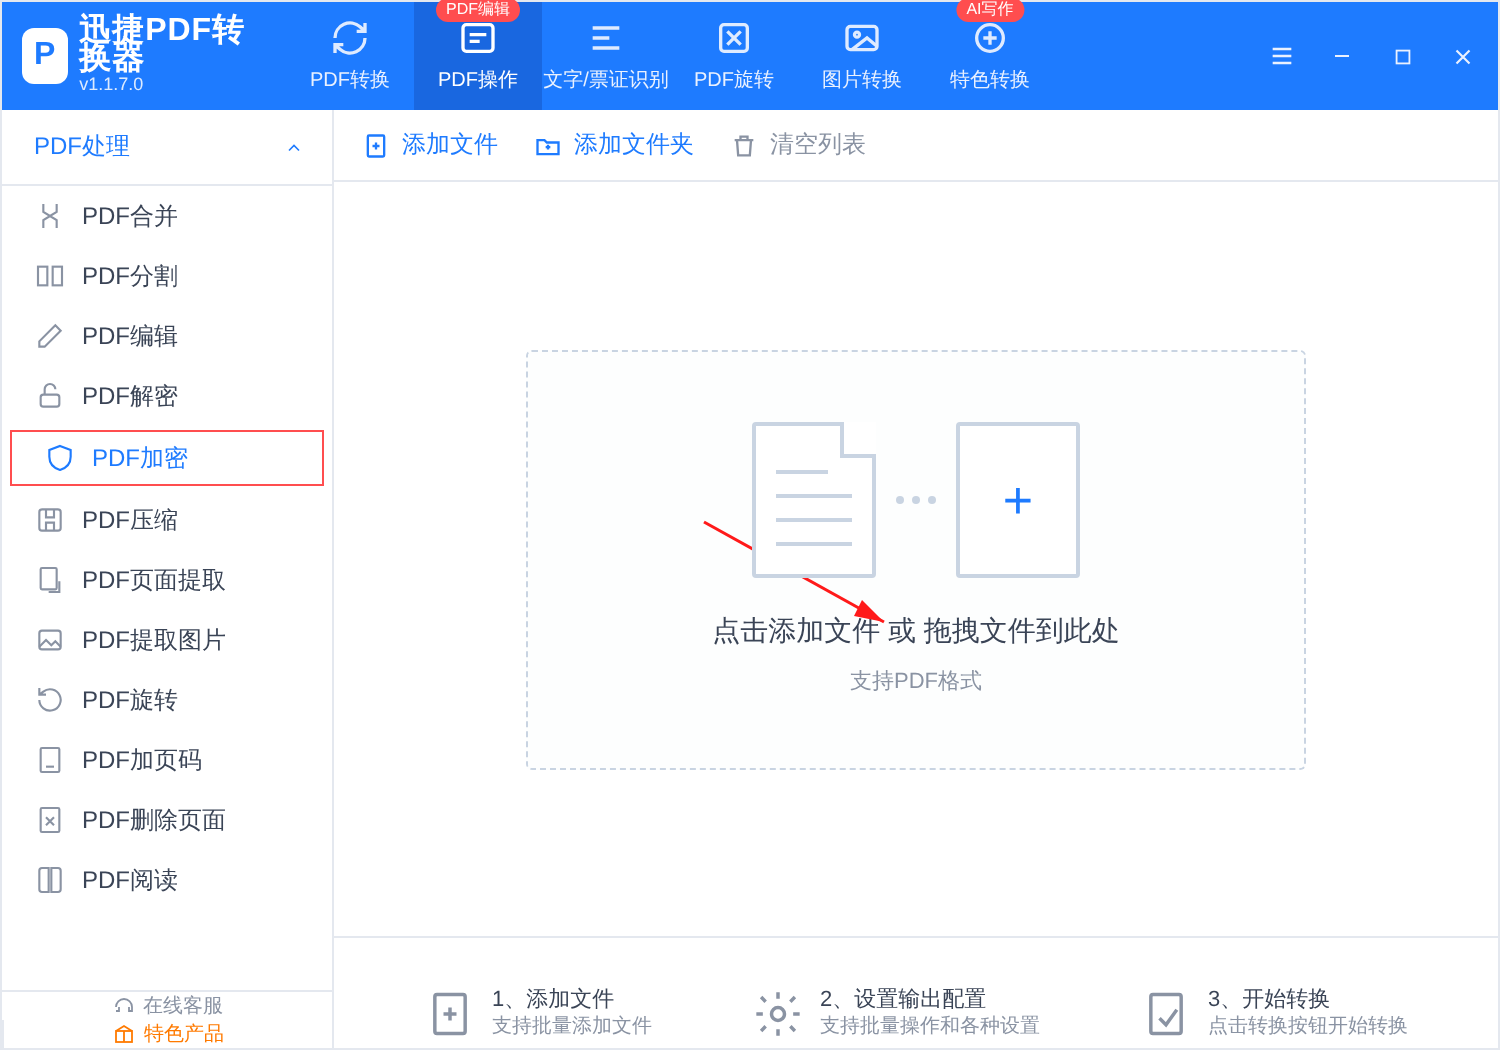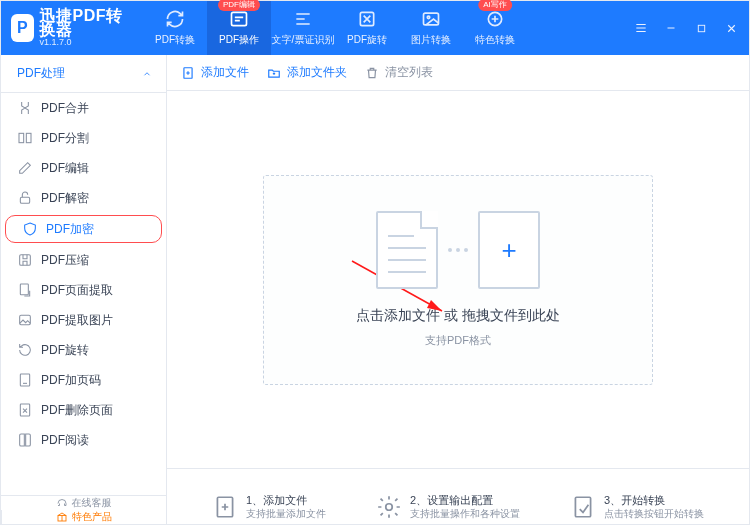--- a/index.html
+++ b/index.html
@@ -33,21 +33,21 @@
   .tab .chip{position:absolute;top:-2px;left:50%;transform:translateX(-50%);background:var(--red);color:#fff;font-size:8px;line-height:12px;padding:0 5px;border-radius:6px;white-space:nowrap;}
   .win-btns{position:absolute;right:4px;top:0;height:100%;display:flex;align-items:center;gap:2px;}
   .win-btn{width:28px;height:28px;display:flex;align-items:center;justify-content:center;color:#eaf1ff;cursor:pointer;border-radius:3px;}
   
   .body{flex:1;display:flex;min-height:0;}
   .sidebar{width:166px;border-right:1px solid var(--line);display:flex;flex-direction:column;font-size:12px;color:var(--txt);}
   .side-title{display:flex;align-items:center;justify-content:space-between;padding:10px 14px 10px 16px;border-bottom:1px solid var(--line);color:var(--blue);font-size:12px;}
   .side-title .chev{width:10px;height:10px;}
   .side-list{flex:1;overflow:auto;}
   .side-item{display:flex;align-items:center;gap:8px;padding:0 10px 0 16px;height:30px;cursor:pointer;}
-  .side-item.selected{color:var(--blue);border:1px solid var(--red);margin:2px 4px;height:28px;border-radius:10px;}
+  .side-item.selected{color:var(--blue);border:1px solid var(--red);margin:2px 4px;height:28px;border-radius:0;}
   .side-item .s-ico{width:16px;height:16px;flex-shrink:0;color:var(--txt-light);}
   .side-item.selected .s-ico{color:var(--blue);}
   .side-footer{display:flex;border-top:1px solid var(--line);flex-direction:column;}
   .side-footer .sf{flex:1;display:flex;align-items:center;justify-content:center;gap:4px;height:26px;font-size:10px;color:var(--txt-light);cursor:pointer;}
   .side-footer .sf + .sf{border-left:1px solid var(--line);}
   .side-footer .sf .dot{width:12px;height:12px;}
   .sf.featured{color:#ff7a00;}
   
   .main{flex:1;display:flex;flex-direction:column;min-width:0;}
   .toolbar{height:36px;border-bottom:1px solid var(--line);display:flex;align-items:center;gap:18px;padding:0 14px;font-size:12px;flex-shrink:0;}

